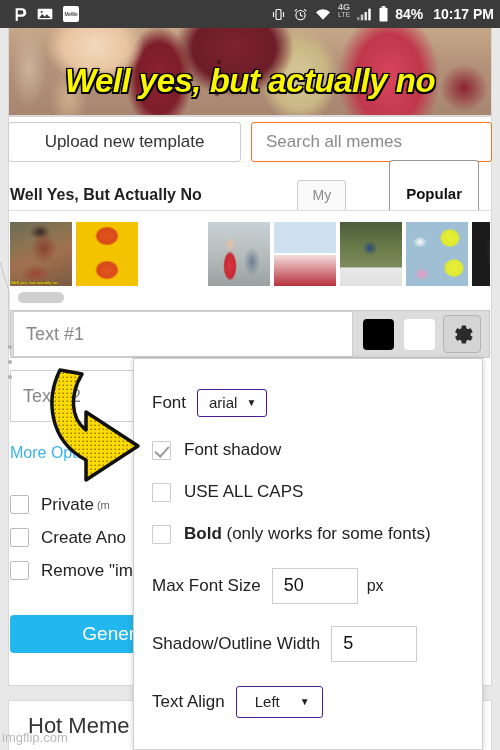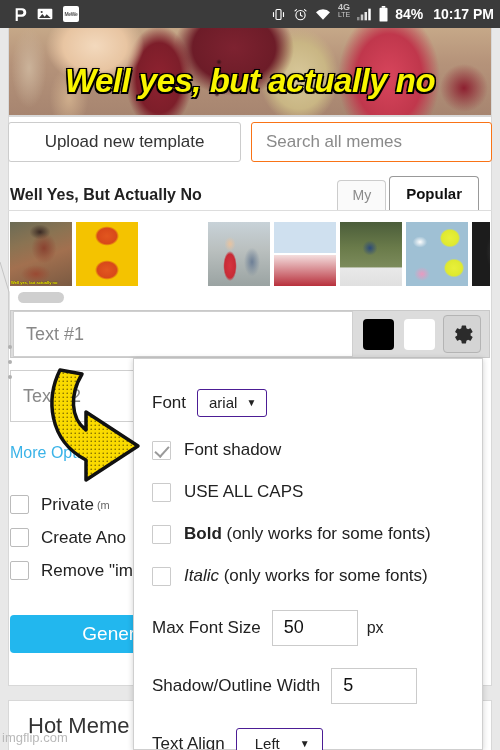--- a/index.html
+++ b/index.html
@@ -97,21 +97,21 @@
   .meme-title { font-size:16px; font-weight:bold; color:#222; padding-bottom:6px; }
   .tabs { position:absolute; right:8px; bottom:0px; display:flex; align-items:flex-end; }
   .tab {
     border:1px solid #ccc; border-bottom:none;
     border-radius:4px 4px 0 0; background:#fafafa;
     padding:6px 14px 7px; font-size:14px; color:#8a8a8a;
     margin-right:3px;
   }
   .tab.active {
     background:#fff; color:#111; font-weight:bold; font-size:15px;
-    border-color:#999; padding:8px 16px 8px;
+    border-color:#999; padding:24px 16px 8px;margin-left:40px;
   }
   .tabs-rule {
     position:absolute; left:8px; top:210px; width:484px; height:1px; background:#ddd;
   }
 
   
   .thumbs {
     position:absolute; left:10px; top:222px; width:480px; height:64px;
     display:flex; gap:4px; overflow:hidden;
   }
@@ -413,24 +413,20 @@
     <div class="pop-row" style="margin-top:22px;">
       <span class="popcbx"></span>
       <span class="pop-label">USE ALL CAPS</span>
     </div>
 
     <div class="pop-row" style="margin-top:22px;">
       <span class="popcbx"></span>
       <span class="pop-label"><b>Bold</b><span> (only works for some fonts)</span></span>
     </div>
 
-    <div class="pop-row" style="margin-top:22px;">
-      <span class="popcbx"></span>
-      <span class="pop-label"><i>Italic</i><span> (only works for some fonts)</span></span>
-    </div>
 
     <div class="pop-row" style="margin-top:24px;">
       <span class="pop-label">Max Font Size</span>
       <span class="numbox" style="width:86px;">50</span>
       <span class="pop-label" style="margin-left:9px;font-size:16px;">px</span>
     </div>
 
     <div class="pop-row" style="margin-top:22px;">
       <span class="pop-label">Shadow/Outline Width</span>
       <span class="numbox" style="width:86px;">5</span>

